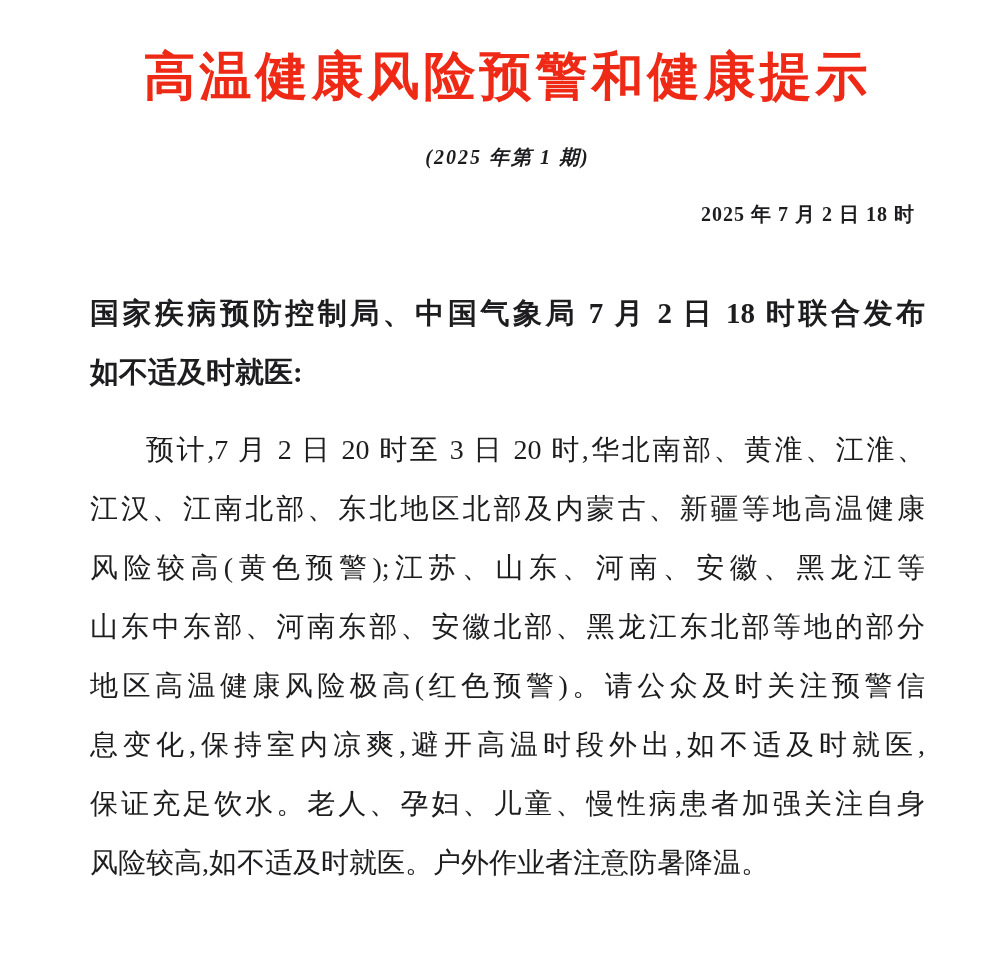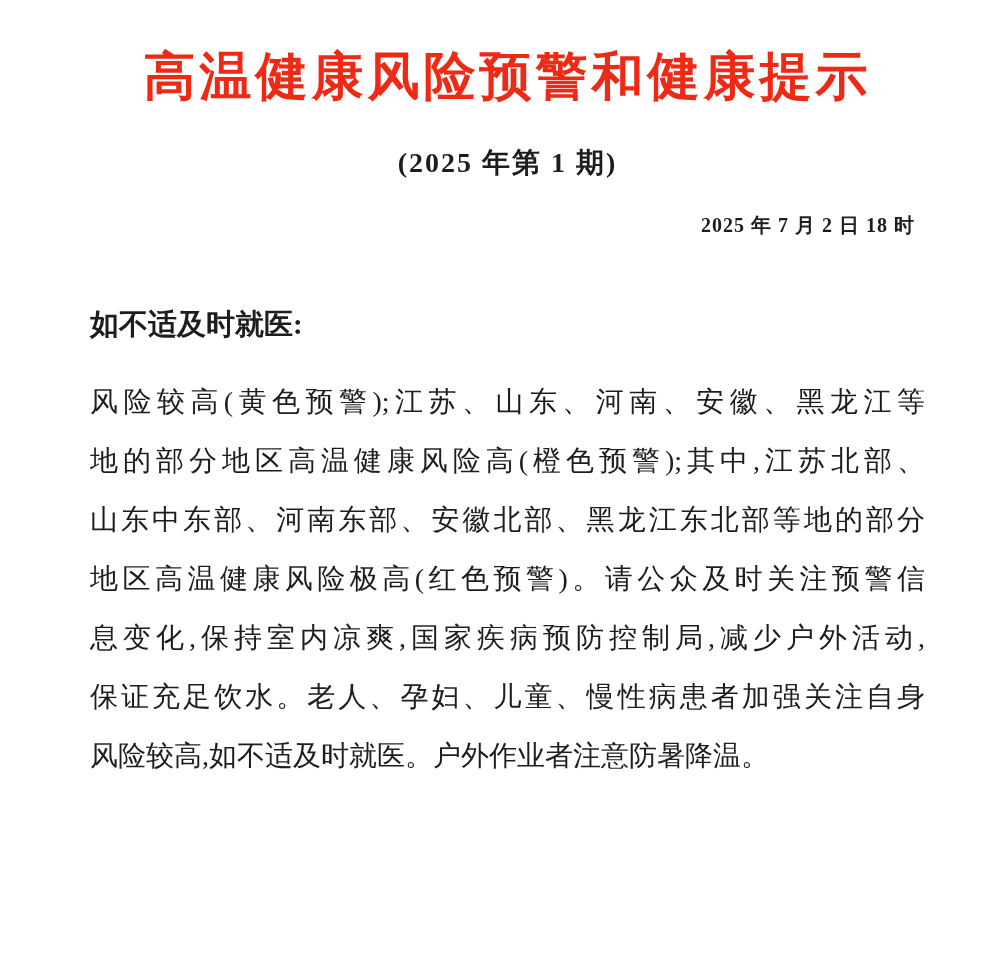--- a/index.html
+++ b/index.html
@@ -30,24 +30,25 @@
     text-align:center;
     font-size:52px;
     font-weight:bold;
     color:var(--title-red);
     letter-spacing:4px;
     line-height:1.2;
     margin:0 0 0 0;
   }
   .doc-issue{
     text-align:center;
-    font-size:28px;
+    font-size:20px;
     font-weight:bold;
     letter-spacing:2px;
     margin-top:36px;
+    font-style:italic;
   }
   .doc-date{
     text-align:right;
     font-size:20px;
     font-weight:bold;
     letter-spacing:1px;
     padding-right:10px;
     margin-top:30px;
   }
   .doc-heading{
@@ -85,26 +86,28 @@
 
 <div class="page">
 
   <h1 class="doc-title">高温健康风险预警和健康提示</h1>
 
   <div class="doc-issue">(2025 年第 1 期)</div>
 
   <div class="doc-date">2025 年 7 月 2 日 18 时</div>
 
   <div class="doc-heading">
+    <div class="line">国家疾病预防控制局、中国气象局 7 月 2 日 18 时联合发布</div>
     <div class="line">如不适及时就医:</div>
   </div>
 
   <div class="doc-body">
+    <div class="line indent">预计,7 月 2 日 20 时至 3 日 20 时,华北南部、黄淮、江淮、</div>
+    <div class="line">江汉、江南北部、东北地区北部及内蒙古、新疆等地高温健康</div>
     <div class="line">风险较高(黄色预警);江苏、山东、河南、安徽、黑龙江等</div>
-    <div class="line">地的部分地区高温健康风险高(橙色预警);其中,江苏北部、</div>
     <div class="line">山东中东部、河南东部、安徽北部、黑龙江东北部等地的部分</div>
     <div class="line">地区高温健康风险极高(红色预警)。请公众及时关注预警信</div>
-    <div class="line">息变化,保持室内凉爽,国家疾病预防控制局,减少户外活动,</div>
+    <div class="line">息变化,保持室内凉爽,避开高温时段外出,如不适及时就医,</div>
     <div class="line">保证充足饮水。老人、孕妇、儿童、慢性病患者加强关注自身</div>
     <div class="line">风险较高,如不适及时就医。户外作业者注意防暑降温。</div>
   </div>
 
 </div>
 
 </body></html>

